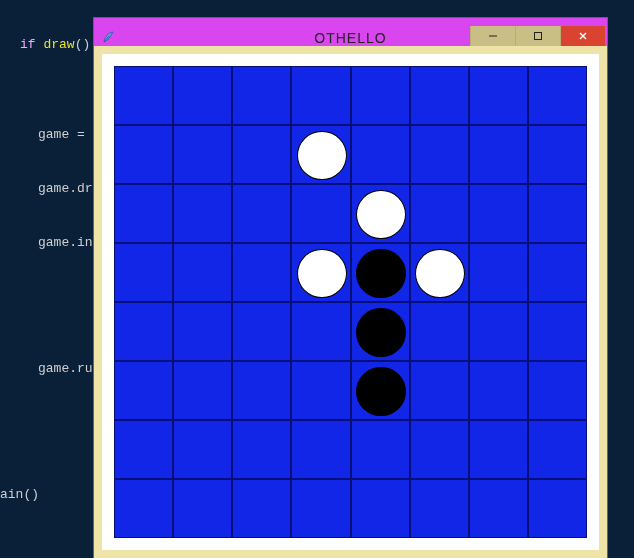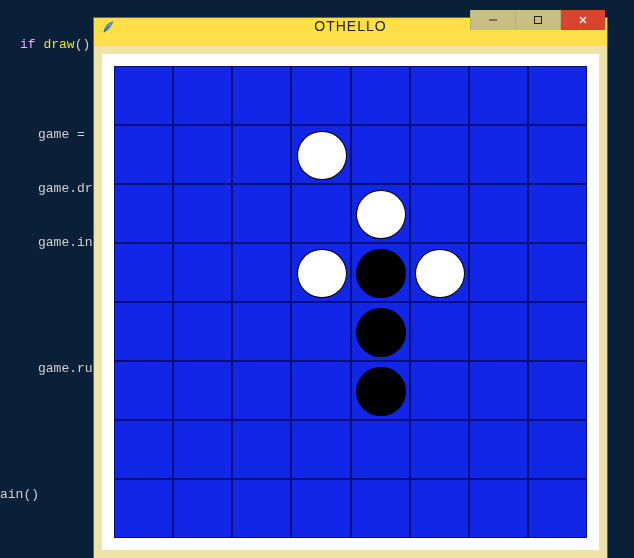--- a/index.html
+++ b/index.html
@@ -40,23 +40,23 @@
     top: 18px;
     width: 513px;
     height: 540px;
     box-shadow: 0 0 0 1px #3a6ea5;
     background: #efe4a8;
     display: flex;
     flex-direction: column;
   }
   .titlebar {
     height: 28px;
-    background: #fde047;
-    display: flex;
-    align-items: flex-start;
+    background: #d946ef;
+    display: flex;
+    align-items: flex-end;
     position: relative;
     flex: 0 0 28px;
   }
   .app-icon {
     width: 18px; height: 18px;
     margin-left: 6px;
     display: flex; align-items: center; justify-content: center;
   }
   .title-text {
     position: absolute;

